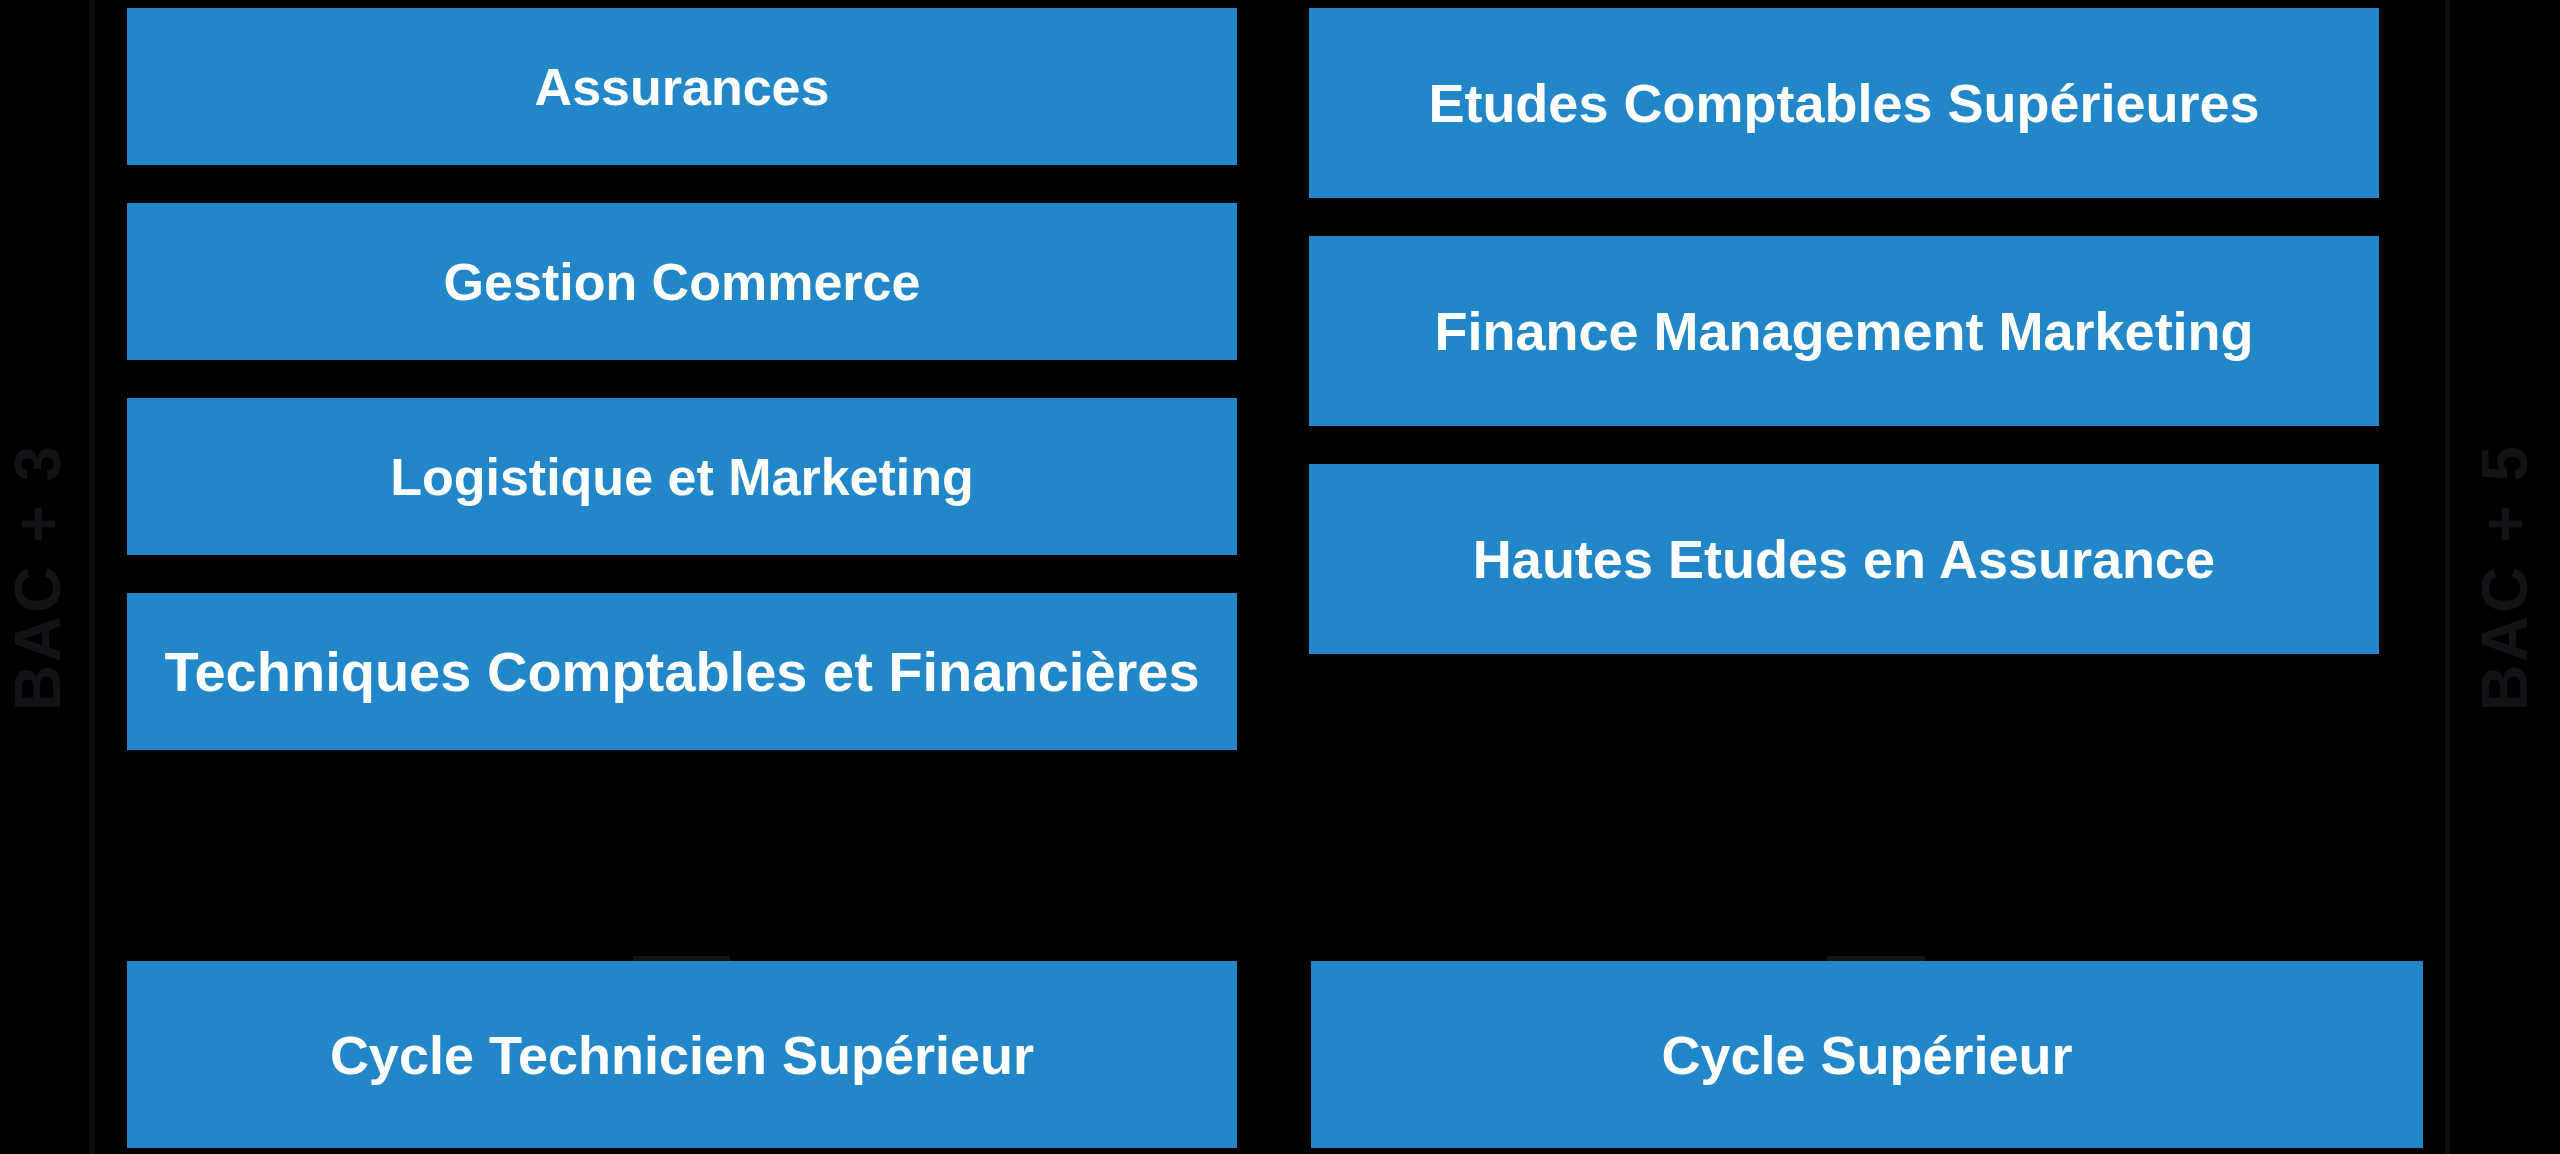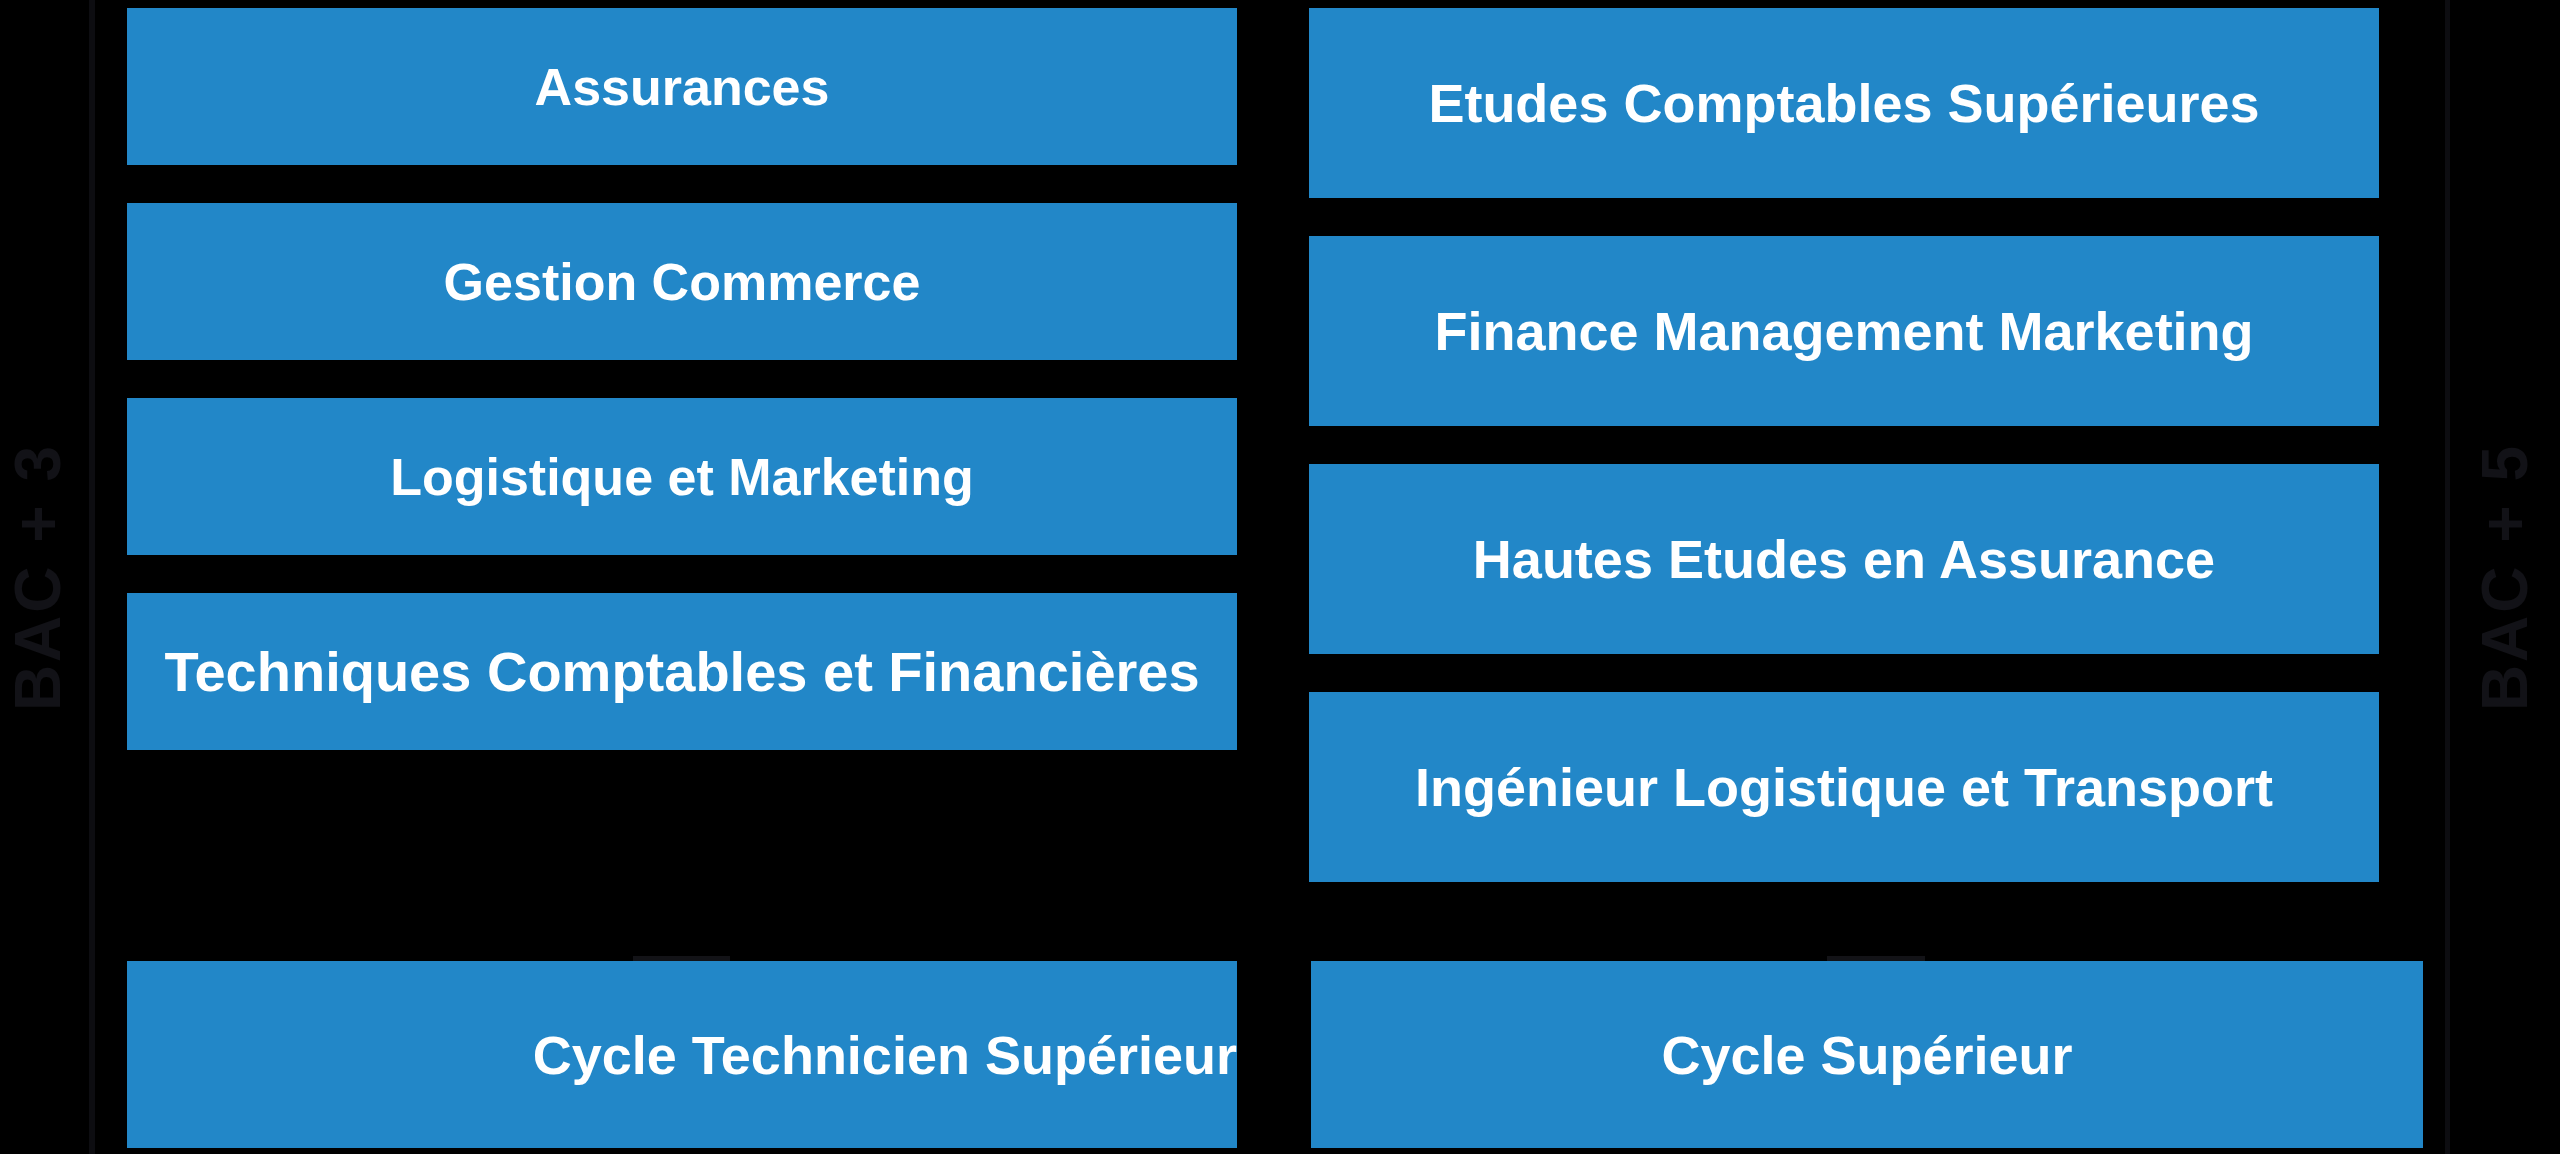--- a/index.html
+++ b/index.html
@@ -70,21 +70,21 @@
     height: 187px;
     background: #2287C8;
     color: #FFFFFF;
     font-weight: bold;
     font-size: 54px;
     display: flex;
     align-items: center;
     justify-content: center;
     white-space: nowrap;
   }
-  .cycle-box.left  { left: 127px;  width: 1110px; justify-content: flex-end; }
+  .cycle-box.left  { left: 127px;  width: 1110px; }
   .cycle-box.right { left: 1311px; width: 1112px; }
 
   
   .notch {
     position: absolute;
     top: 956px;
     height: 9px;
     background: #131317;
   }
   .notch.left  { left: 633px;  width: 97px; }
@@ -123,23 +123,20 @@
   <div class="column right">
     <div class="box">
       <span>Etudes Comptables Supérieures</span>
     </div>
     <div class="box">
       <span>Finance Management Marketing</span>
     </div>
     <div class="box">
       <span>Hautes Etudes en Assurance</span>
     </div>
-    <div class="box">
-      <span>Ingénieur Logistique et Transport</span>
-    </div>
   </div>
 
   <div class="notch right"></div>
 
   <div class="cycle-box right">
     <span>Cycle Supérieur</span>
   </div>
 
   <div class="divider right"></div>
 

